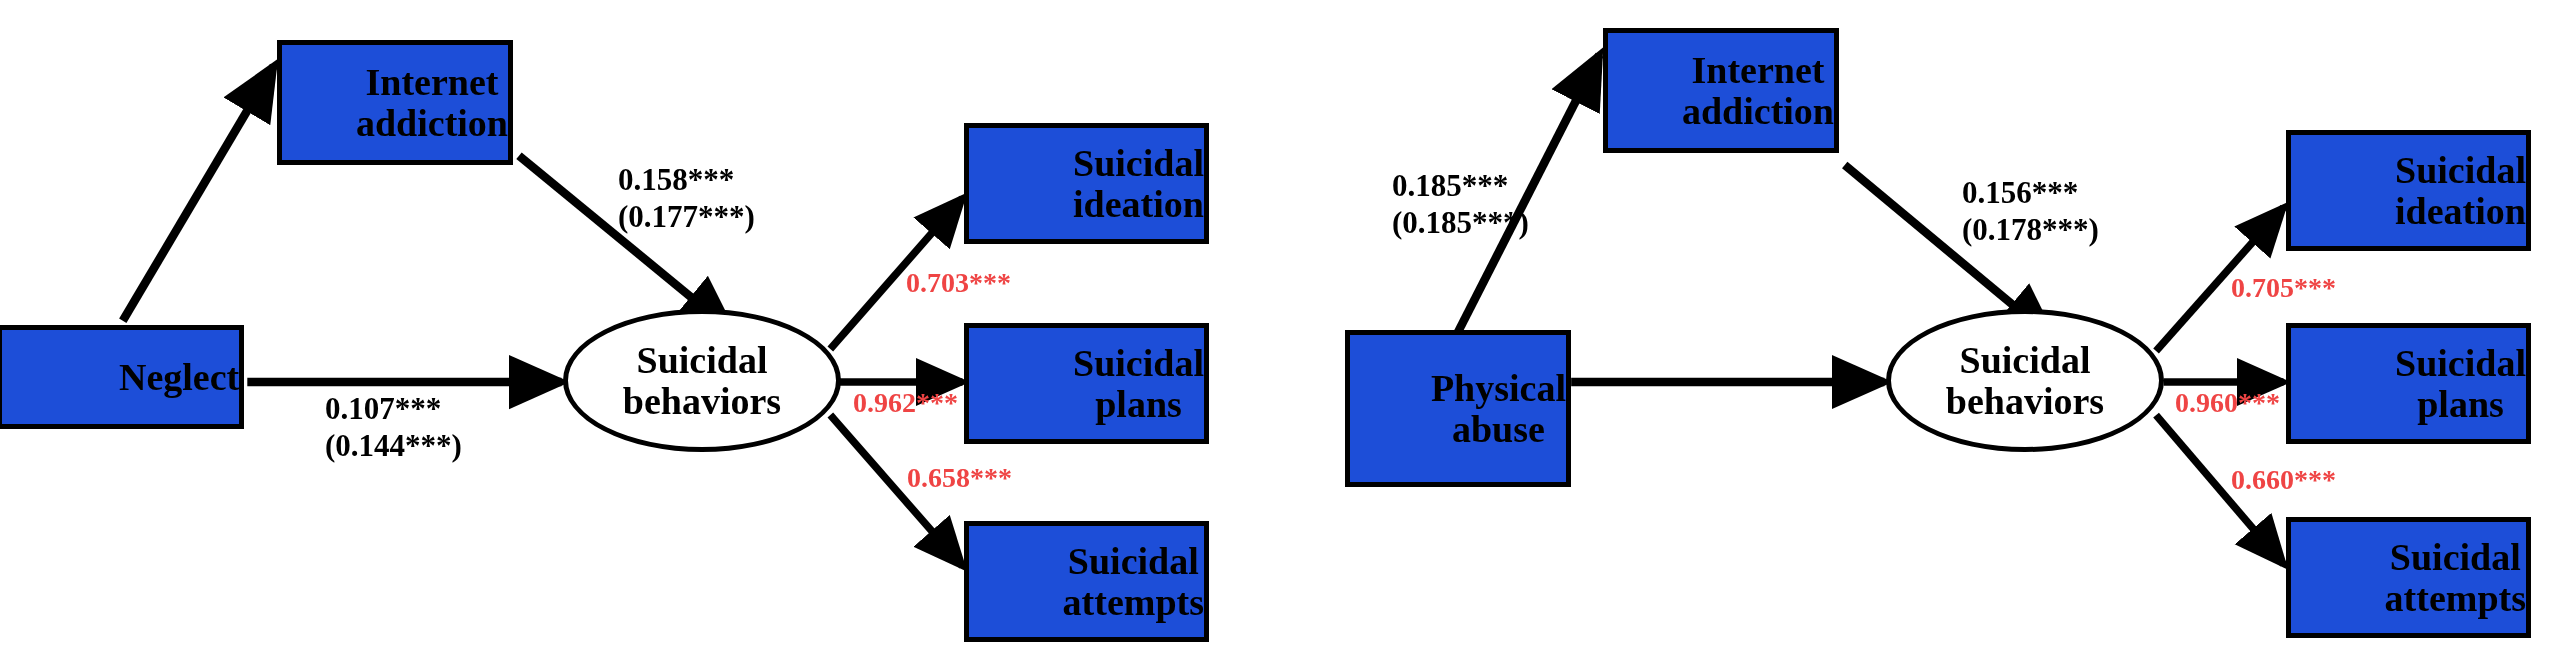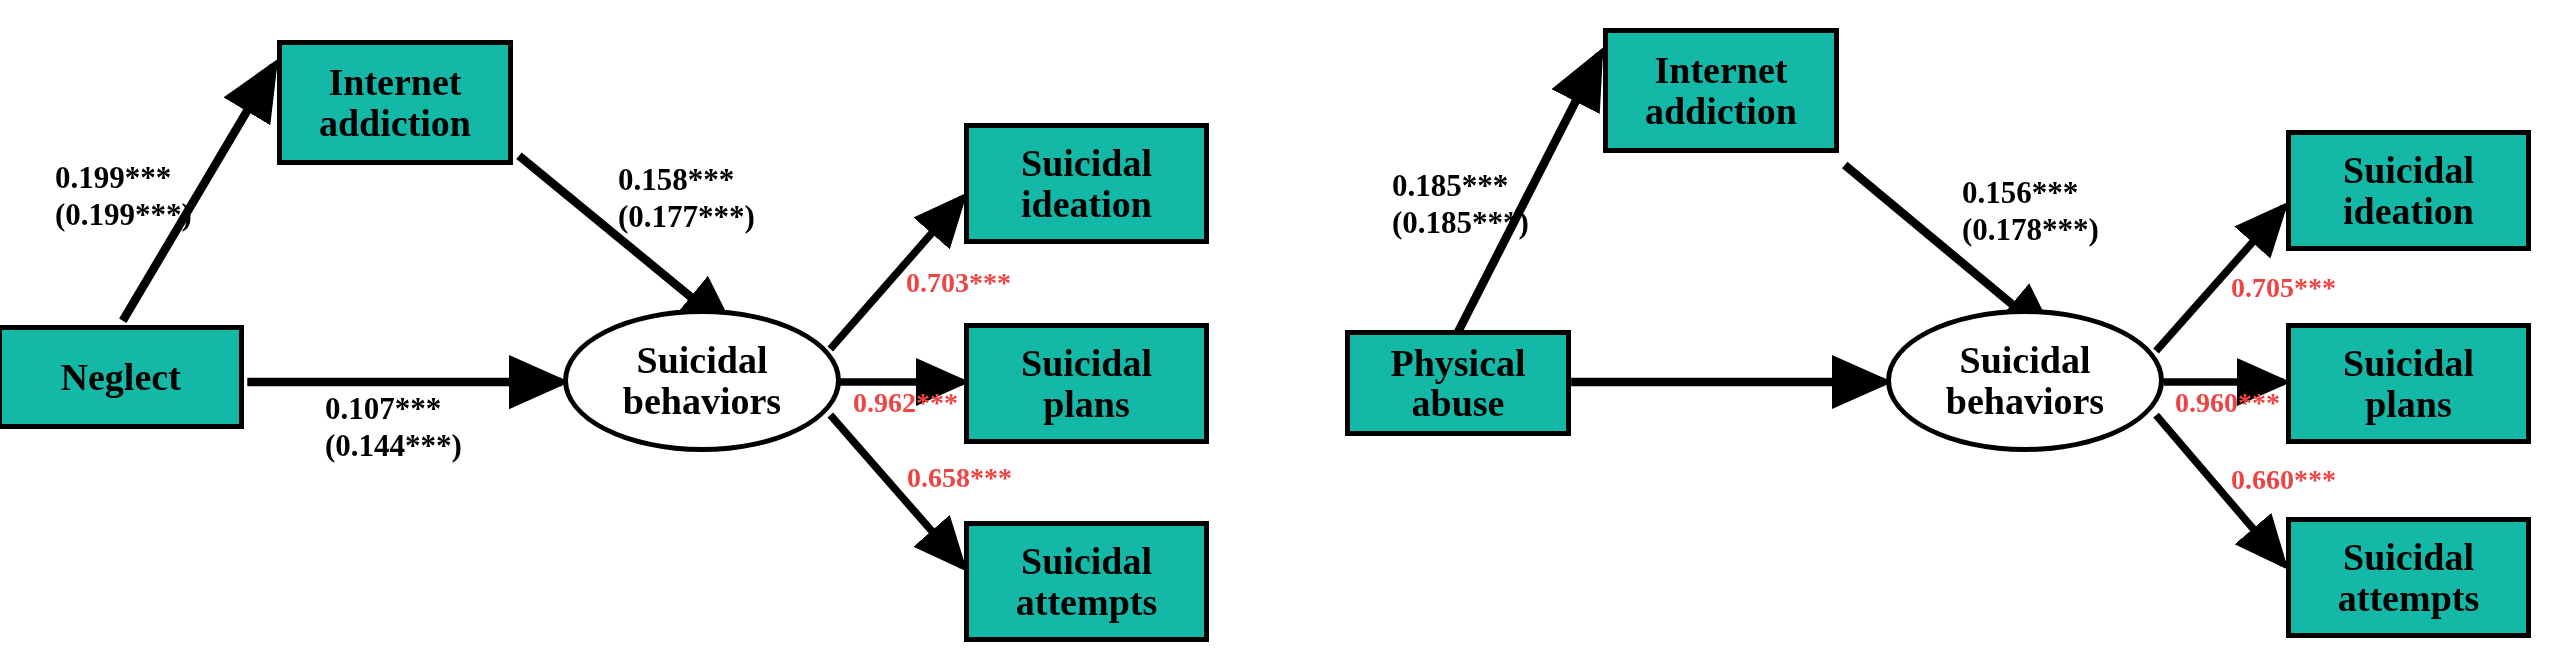--- a/index.html
+++ b/index.html
@@ -3,21 +3,21 @@
 <meta charset="utf-8">
 <style>
   html,body{margin:0;padding:0;background:#ffffff;}
   body{width:2576px;height:650px;overflow:hidden;font-family:"Liberation Serif",serif;}
   #stage{position:relative;width:2576px;height:650px;background:#fff;}
   .panel{position:absolute;top:0;height:650px;width:1288px;}
   #panel-left{left:0;}
   #panel-right{left:1288px;}
   .node{position:absolute;box-sizing:border-box;display:flex;align-items:center;justify-content:center;
         text-align:center;font-weight:bold;color:#000;line-height:1.06;}
-  .box{border:5.7px solid #000;background:#14b8a6;font-size:38px;}
+  .box{border:5.7px solid #000;background:#1d4ed8;font-size:38px;justify-content:flex-end;}
   .ellipse{border:5.7px solid #000;background:#fff;border-radius:50%;font-size:38px;}
   .edge-label{position:absolute;font-weight:bold;color:#000;font-size:31px;line-height:1.18;white-space:nowrap;}
   .edge-label .l2{display:block;}
   .load-label{position:absolute;font-weight:bold;color:#ef4444;font-size:28px;white-space:nowrap;}
   svg.links{position:absolute;left:0;top:0;width:1288px;height:650px;overflow:visible;}
   .ln{stroke:#000;fill:none;}
   .thick{stroke-width:9;}
   .med{stroke-width:8;}
 </style>
 </head>
@@ -77,24 +77,20 @@
       </div>
     </div>
 
     <div class="node box" style="left:964px;top:521px;width:245px;height:121px;">
       <div>
         <span>Suicidal</span><br>
         <span>attempts</span>
       </div>
     </div>
 
-    <div class="edge-label" style="left:55px;top:160px;">
-      <span>0.199***</span>
-      <span class="l2">(0.199***)</span>
-    </div>
 
     <div class="edge-label" style="left:618px;top:162px;">
       <span>0.158***</span>
       <span class="l2">(0.177***)</span>
     </div>
 
     <div class="edge-label" style="left:325px;top:391px;">
       <span>0.107***</span>
       <span class="l2">(0.144***)</span>
     </div>
@@ -120,21 +116,21 @@
       <path class="ln med" marker-end="url(#ahR)" d="M920,440 L1055,598"></path>
     </svg>
 
     <div class="node box" style="left:315px;top:28px;width:236px;height:125px;">
       <div>
         <span>Internet</span><br>
         <span>addiction</span>
       </div>
     </div>
 
-    <div class="node box" style="left:57px;top:330px;width:226px;height:106px;">
+    <div class="node box" style="left:57px;top:330px;width:226px;height:157px;">
       <div>
         <span>Physical</span><br>
         <span>abuse</span>
       </div>
     </div>
 
     <div class="node ellipse" style="left:598px;top:309px;width:278px;height:143px;">
       <div>
         <span>Suicidal</span><br>
         <span>behaviors</span>

